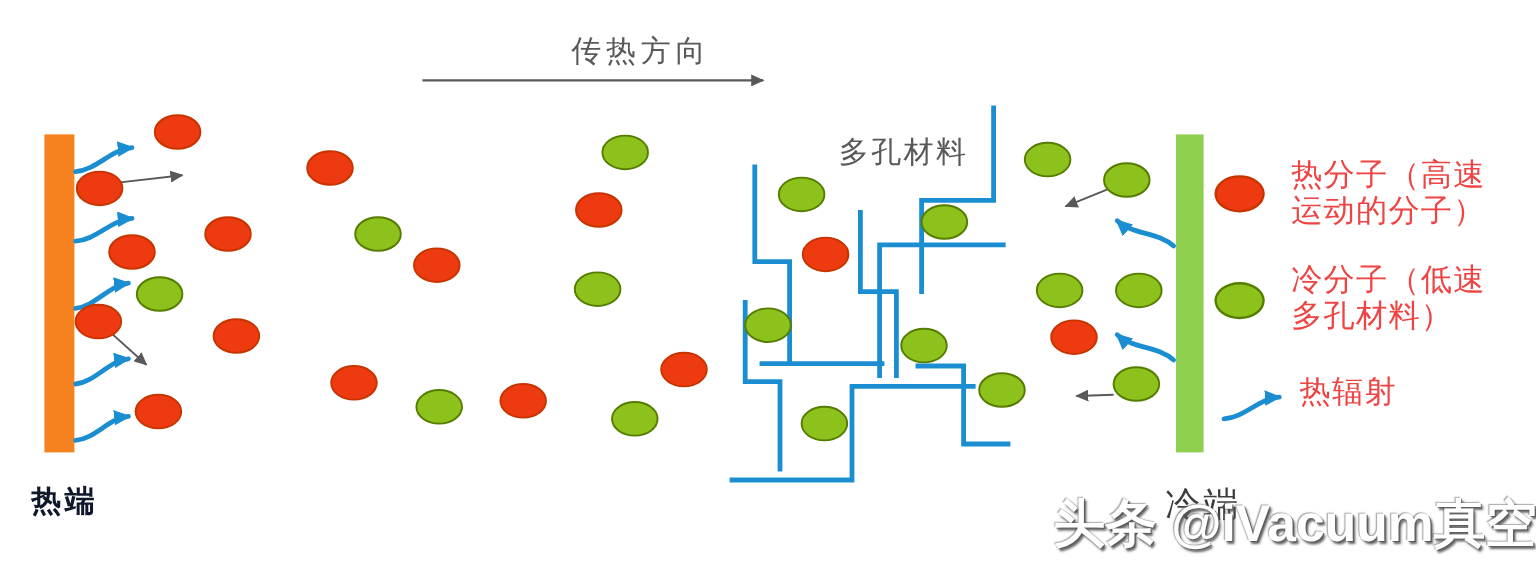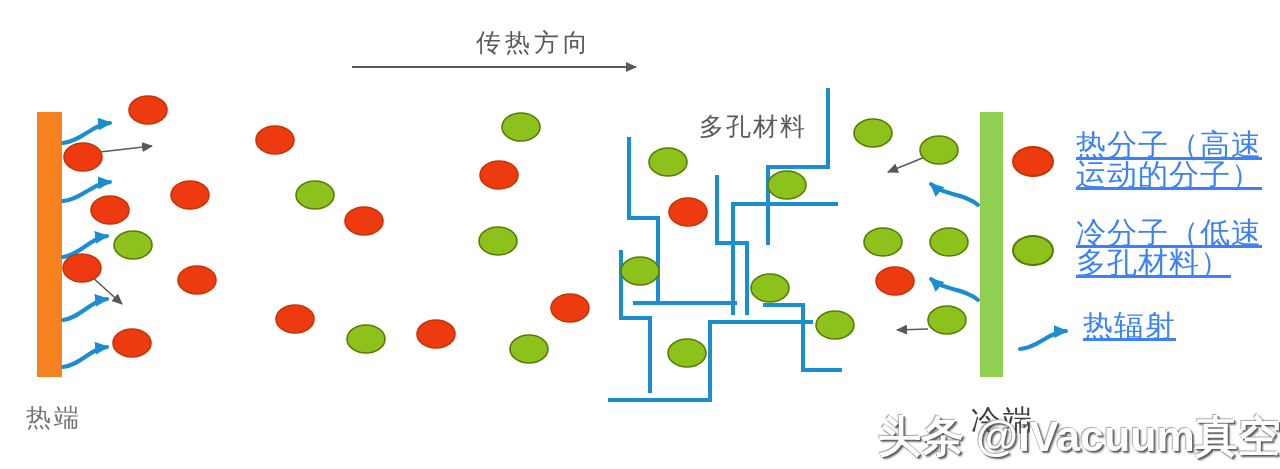--- a/index.html
+++ b/index.html
@@ -4,25 +4,25 @@
 <style>
   html,body{margin:0;padding:0;background:#fff;}
   .stage{
     position:relative;width:1280px;height:469px;background:#ffffff;overflow:hidden;
     font-family:"Liberation Sans","DejaVu Sans",sans-serif;
   }
   svg.canvas{position:absolute;left:0;top:0;width:1280px;height:469px;z-index:0;}
   .lbl{position:absolute;color:#595959;z-index:1;white-space:nowrap;}
   .heading{left:464px;top:26px;font-size:25px;letter-spacing:4px;margin-left:12px;}
   .porous{left:699px;top:110px;font-size:25px;letter-spacing:2px;}
-  .hot-end{left:26px;top:401px;font-size:25px;letter-spacing:3px;color:#737373;}
+  .hot-end{left:26px;top:401px;font-size:25px;letter-spacing:3px;color:#0f172a;font-weight:bold;}
   .cold-end{left:971px;top:401px;font-size:29px;letter-spacing:3px;color:#3d3d3d;z-index:1;}
   .legend-text{
-    position:absolute;color:#3b82f6;font-size:30px;line-height:30px;
-    letter-spacing:1px;white-space:pre-line;z-index:1;text-decoration:underline;
+    position:absolute;color:#ef4444;font-size:26px;line-height:30px;
+    letter-spacing:1px;white-space:pre-line;z-index:1;
   }
   .legend-hot-text{left:1076px;top:130px;}
   .legend-cold-text{left:1076px;top:218px;}
   .legend-rad-text{left:1083px;top:311px;}
   .swatch{position:absolute;border-radius:50%;z-index:1;}
   .sw-hot{left:1012px;top:146px;width:38px;height:27px;}
   .sw-cold{left:1012px;top:235px;width:38px;height:27px;}
   .watermark{
     position:absolute;left:878px;top:408px;z-index:2;white-space:nowrap;
     font-size:43px;font-weight:700;color:#ffffff;letter-spacing:0px;

